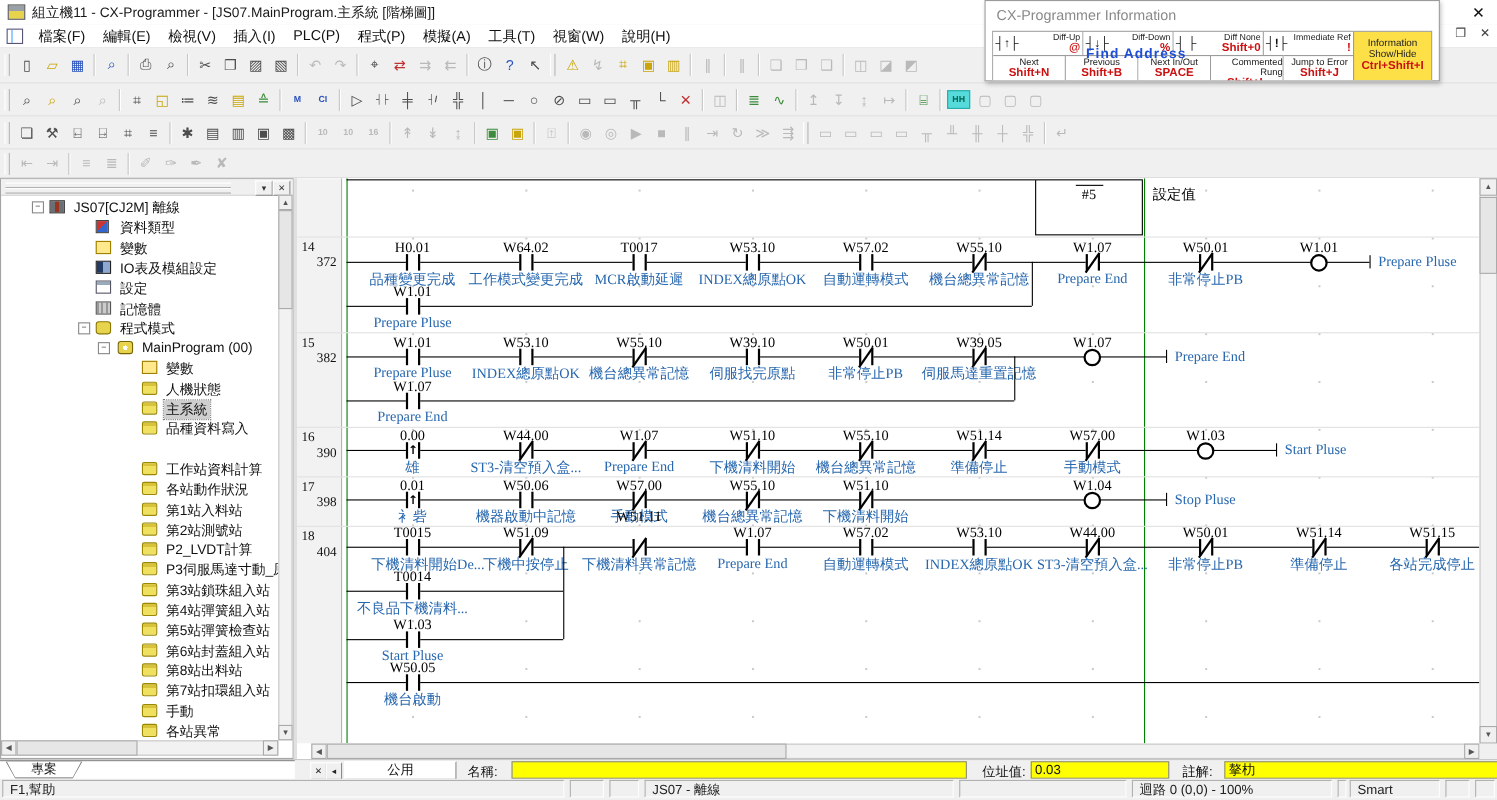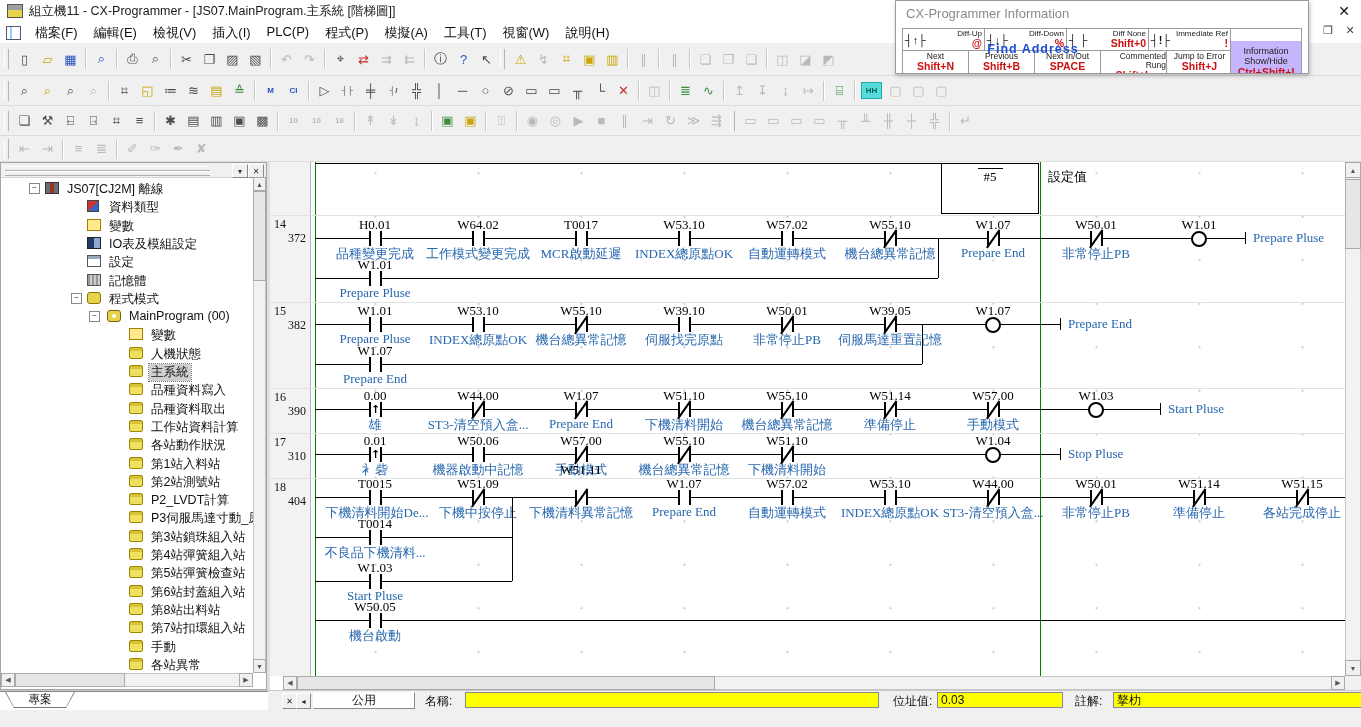--- a/index.html
+++ b/index.html
@@ -30,22 +30,22 @@
   #popup-title{font-family:"Liberation Sans",sans-serif;font-size:13px;color:#8a8a8a;padding:5px 0 0 10px;}
   #pp-grid{position:absolute;left:6px;top:27px;width:398px;border:1px solid #9b9b9b;background:#fff;}
   .pp-row{display:flex;}
   .pp-cell{border-right:1px solid #9b9b9b;box-sizing:border-box;position:relative;background:#fff;}
   .pp-r1{height:21px;width:82px;display:flex;align-items:center;}
   .pp-sym{font-weight:bold;font-size:11px;color:#111;margin-left:2px;white-space:nowrap;}
   .pp-col{display:flex;flex-direction:column;align-items:flex-end;margin-left:auto;margin-right:2px;line-height:1;}
   .pp-lbl{font-size:8px;color:#222;} .pp-key{font-size:10.5px;font-weight:bold;color:#cc1111;}
   .pp-r2{height:23px;width:66px;display:flex;flex-direction:column;align-items:center;border-top:1px solid #9b9b9b;line-height:1.05;padding-top:1px;box-sizing:border-box;}
   .pp-r2 .pp-lbl{font-size:8.5px;text-align:right;}
-  #pp-info{position:absolute;right:0;top:0;width:70px;height:44px;border-left:1px solid #9b9b9b;background:#c4b5fd;z-index:3;
-           display:flex;flex-direction:column;align-items:center;justify-content:center;line-height:1.1;margin-top:12px;}
+  #pp-info{position:absolute;right:0;top:0;width:70px;height:44px;border-left:1px solid #9b9b9b;background:#fde047;z-index:3;
+           display:flex;flex-direction:column;align-items:center;justify-content:center;line-height:1.1;}
   #pp-info .pp-lbl{font-size:9px;text-align:center;}
   #pp-info .pp-key{font-size:10.5px;}
   #pp-find{position:absolute;left:30px;top:13px;width:200px;text-align:center;font-size:12.5px;font-weight:bold;color:#1d4ed8;z-index:2;letter-spacing:1px;}
   
   #main{position:absolute;left:0;top:162px;width:1361px;height:528px;background:#fff;}
   
   #treepanel{position:absolute;left:0;top:0;width:267px;height:528px;background:#fff;border:1px solid #a5a5a5;box-sizing:border-box;}
   #treestrip{position:absolute;left:0;top:0;width:265px;height:14px;background:#f0f0f0;border-bottom:1px solid #d5d5d5;}
   .grip{position:absolute;left:4px;width:205px;height:3px;border-top:1px solid #fff;border-bottom:1px solid #b0b0b0;}
   #treestrip .b{position:absolute;width:14px;height:12px;top:1px;background:#f0f0f0;border:1px solid;border-color:#fff #8a8a8a #8a8a8a #fff;font-size:8px;display:flex;align-items:center;justify-content:center;color:#333;}
@@ -349,24 +349,20 @@
             <div class="ti ti-section" style="left: 128px; top: 3px;"></div>
             <div class="tlabel" style="position: absolute; left: 144px; top: 2px;">人機狀態</div>
           </div>
           <div class="titem" style="left: 0px; top: 203px; width: 250px;">
             <div class="ti ti-section" style="left: 128px; top: 3px;"></div>
             <div class="tlabel" style="position: absolute; left: 144px; top: 2px;">品種資料寫入</div>
           </div>
           <div class="titem sel" style="left: 0px; top: 185px; width: 250px;">
             <div class="ti ti-section" style="left: 128px; top: 3px;"></div>
             <div class="tlabel" style="position: absolute; left: 144px; top: 2px;">主系統</div>
-          </div>
-          <div class="titem" style="left: 0px; top: 222px; width: 250px;">
-            <div class="ti ti-section" style="left: 128px; top: 3px;"></div>
-            <div class="tlabel" style="position: absolute; left: 144px; top: 2px;">品種資料取出</div>
           </div>
           <div class="titem" style="left: 0px; top: 240px; width: 250px;">
             <div class="ti ti-section" style="left: 128px; top: 3px;"></div>
             <div class="tlabel" style="position: absolute; left: 144px; top: 2px;">工作站資料計算</div>
           </div>
           <div class="titem" style="left: 0px; top: 258px; width: 250px;">
             <div class="ti ti-section" style="left: 128px; top: 3px;"></div>
             <div class="tlabel" style="position: absolute; left: 144px; top: 2px;">各站動作狀況</div>
           </div>
           <div class="titem" style="left: 0px; top: 277px; width: 250px;">
@@ -533,21 +529,21 @@
         <div class="cmt" style="left: 545px; top: 254px;">準備停止</div>
         <div class="contact nc" style="left: 717px; top: 240px;"></div>
         <div class="addr" style="left: 653px; top: 226px;">W57.00</div>
         <div class="cmt" style="left: 648px; top: 254px;">手動模式</div>
         <div class="coil" style="left: 818px; top: 240px;"></div>
         <div class="addr" style="left: 756px; top: 226px;">W1.03</div>
         <div class="lad-v" style="left: 890px; top: 241px; height: 12px;"></div>
         <div class="outtext" style="left: 898px; top: 239px;">Start Pluse</div>
         <div class="rsep" style="top: 271px;"></div>
         <div class="rnum" style="top: 273px;">17</div>
-        <div class="rstep" style="top: 287px;">310</div>
+        <div class="rstep" style="top: 287px;">398</div>
         <div class="lad-h" style="left: 45px; top: 292px; width: 745px;"></div>
         <div class="contact up" style="left: 99px; top: 285px;"></div>
         <div class="addr" style="left: 35px; top: 271px;">0.01</div>
         <div class="cmt" style="left: 30px; top: 299px;">衤砦</div>
         <div class="contact no" style="left: 202px; top: 285px;"></div>
         <div class="addr" style="left: 138px; top: 271px;">W50.06</div>
         <div class="cmt" style="left: 133px; top: 299px;">機器啟動中記憶</div>
         <div class="contact nc" style="left: 305px; top: 285px;"></div>
         <div class="addr" style="left: 241px; top: 271px;">W57.00</div>
         <div class="cmt" style="left: 236px; top: 299px;">手動模式</div>
@@ -560,21 +556,21 @@
         <div class="coil" style="left: 715px; top: 285px;"></div>
         <div class="addr" style="left: 653px; top: 271px;">W1.04</div>
         <div class="lad-v" style="left: 790px; top: 286px; height: 12px;"></div>
         <div class="outtext" style="left: 798px; top: 284px;">Stop Pluse</div>
         <div class="rsep" style="top: 316px;"></div>
         <div class="rnum" style="top: 318px;">18</div>
         <div class="rstep" style="top: 332px;">404</div>
         <div class="lad-h" style="left: 45px; top: 335px; width: 1030px;"></div>
         <div class="contact no" style="left: 99px; top: 328px;"></div>
         <div class="addr" style="left: 35px; top: 314px;">T0015</div>
-        <div class="cmt" style="left: 32px; top: 342px;">下機清料開始De...</div>
+        <div class="cmt" style="left: 44px; top: 342px;">下機清料開始De...</div>
         <div class="contact nc" style="left: 202px; top: 328px;"></div>
         <div class="addr" style="left: 138px; top: 314px;">W51.09</div>
         <div class="cmt" style="left: 133px; top: 342px;">下機中按停止</div>
         <div class="contact nc" style="left: 305px; top: 328px;"></div>
         <div class="addr" style="left: 241px; top: 300px;">W51.11</div>
         <div class="cmt" style="left: 236px; top: 342px;">下機清料異常記憶</div>
         <div class="contact no" style="left: 408px; top: 328px;"></div>
         <div class="addr" style="left: 344px; top: 314px;">W1.07</div>
         <div class="cmt" style="left: 339px; top: 342px;">Prepare End</div>
         <div class="contact no" style="left: 511px; top: 328px;"></div>
@@ -699,13 +695,25 @@
     <div id="common-box">公用</div>
     <div class="bblabel" style="left:425px;">名稱:</div>
     <div class="yfield" style="left:465px;width:406px;"></div>
     <div class="bblabel" style="left:893px;">位址值:</div>
     <div class="yfield" style="left:937px;width:118px;">0.03</div>
     <div class="bblabel" style="left:1075px;"></div>
     <div class="bblabel" style="left:1075px;">註解:</div>
     <div class="yfield" style="left:1113px;width:246px;">摮朸</div>
   </div>
 
+  <div id="statusbar">
+    <div class="seg" style="left:2px;width:511px;">F1,幫助</div>
+    <div class="seg" style="left:518px;width:31px;"></div>
+    <div class="seg" style="left:554px;width:27px;"></div>
+    <div class="seg" style="left:586px;width:281px;">JS07 - 離線</div>
+    <div class="seg" style="left:872px;width:152px;"></div>
+    <div class="seg" style="left:1029px;width:182px;">迴路 0 (0,0) - 100%</div>
+    <div class="seg" style="left:1216px;width:6px;"></div>
+    <div class="seg" style="left:1227px;width:82px;">Smart</div>
+    <div class="seg" style="left:1314px;width:22px;"></div>
+    <div class="seg" style="left:1341px;width:18px;"></div>
+  </div>
 </div>
 
 </body></html>

